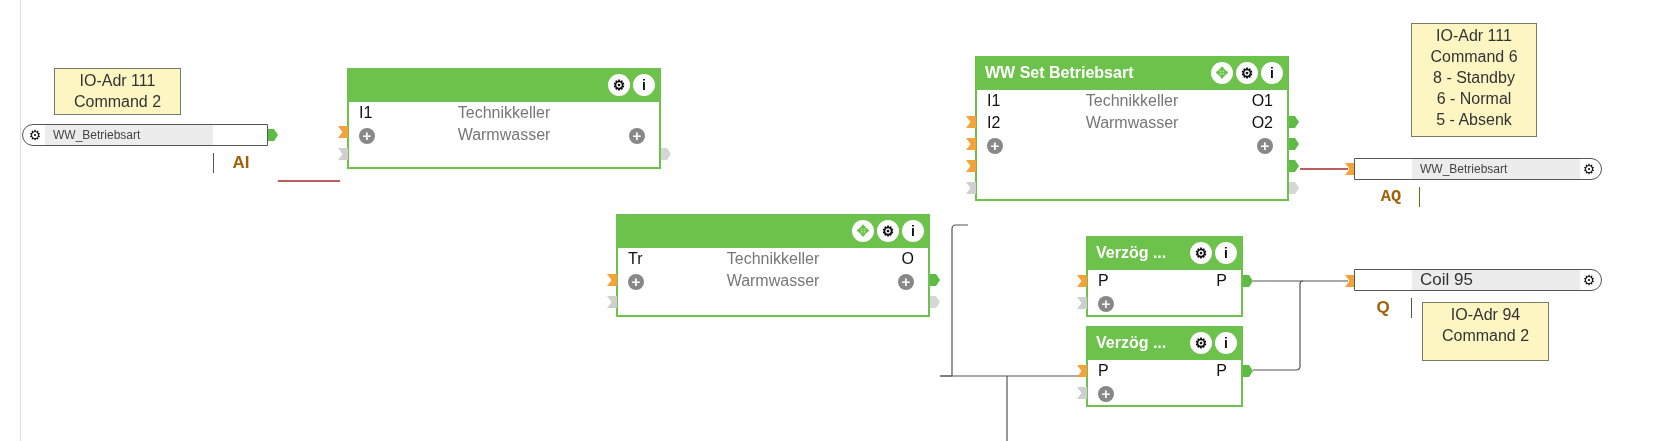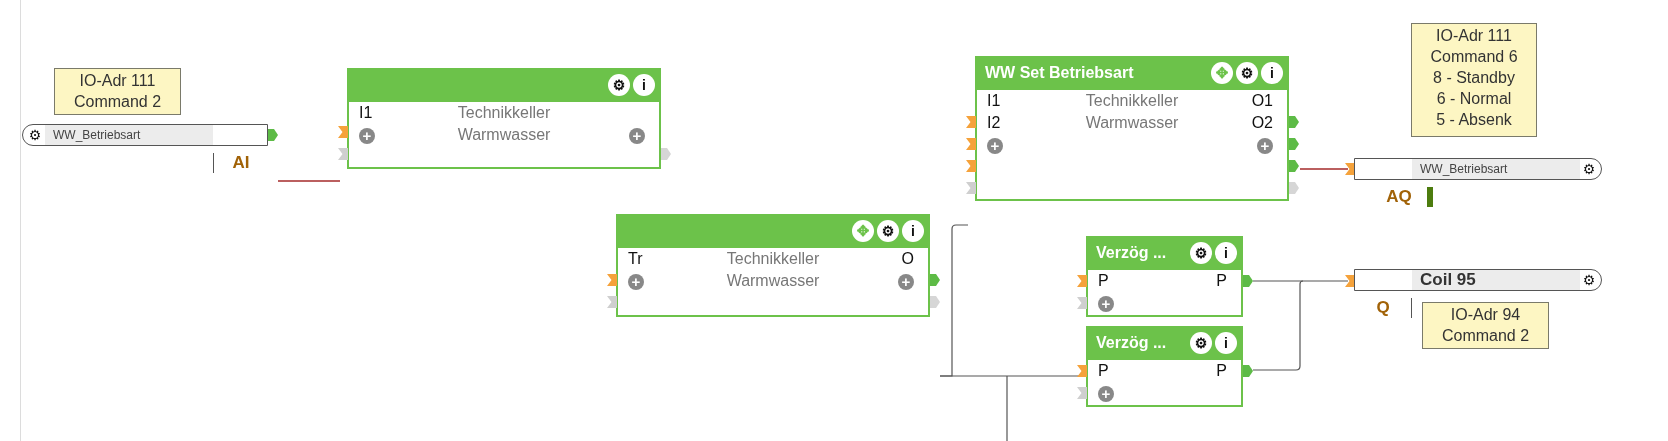--- a/index.html
+++ b/index.html
@@ -19,21 +19,21 @@
   .row .r{position:absolute;right:14px;color:#111;}
   .plus{display:inline-block;width:16px;height:16px;border-radius:50%;background:#888;color:#fff;font-size:15px;line-height:16px;text-align:center;font-weight:bold;vertical-align:middle;}
   .pin-in{position:absolute;width:10px;height:12px;background:#f5a23b;clip-path:polygon(0 0,100% 0,100% 100%,0 100%,45% 50%);}
   .pin-in.grey{background:#cfcfcf;}
   .pin-out{position:absolute;width:10px;height:12px;background:#5dbb46;clip-path:polygon(0 0,60% 0,100% 50%,60% 100%,0 100%);}
   .pin-out.grey{background:#d6d6d6;}
   .io{position:absolute;height:22px;border:1px solid #555;box-sizing:border-box;border-radius:0 12px 12px 0;background:#fff;}
   .io.left{border-radius:12px 0 0 12px;}
   .io .tag{position:absolute;top:0;height:20px;line-height:20px;font-weight:bold;font-size:17px;text-align:center;color:#a16207;background:#fff;margin-top:28px;}
   .io .name{position:absolute;top:0;height:20px;line-height:20px;background:#ececec;color:#444;font-size:12px;padding-left:8px;box-sizing:border-box;}
-  .io .name.big{font-size:17px;font-weight:bold;color:#333;}
+  .io .name.big{font-size:17px;font-weight:normal;color:#333;}
   .io .gear{position:absolute;top:2px;width:16px;height:16px;font-size:14px;line-height:16px;text-align:center;color:#111;}
 </style>
 </head>
 <body>
 
 <div class="vline"></div>
 
 <svg class="wires">
   <path d="M278 181 L340 181" stroke="#a52a2a" stroke-width="1.3" fill="none"></path>
   <path d="M1300 169 L1348 169" stroke="#a52a2a" stroke-width="1.3" fill="none"></path>
@@ -177,28 +177,28 @@
 <div class="note" style="left:1411px;top:23px;width:126px;height:114px;">
   <div>IO-Adr 111</div>
   <div>Command 6</div>
   <div>8 - Standby</div>
   <div>6 - Normal</div>
   <div>5 - Absenk</div>
 </div>
 
 <div class="pin-in" style="left:1345px;top:163px;"></div>
 <div class="io" style="left:1354px;top:158px;width:248px;">
-  <span class="tag" style="left:16px;width:56px;border-right:6px solid #4d7c0f;">AQ</span>
+  <span class="tag" style="left:8px;width:56px;border-right:1px solid #4d7c0f;font-family:Liberation Mono, monospace;">AQ</span>
   <span class="name" style="left:57px;width:168px;">WW_Betriebsart</span>
   <span class="gear" style="left:226px;">⚙</span>
 </div>
 
 <div class="pin-in" style="left:1345px;top:275px;"></div>
 <div class="io" style="left:1354px;top:269px;width:248px;">
   <span class="tag" style="left:0;width:56px;border-right:1px solid #555;">Q</span>
   <span class="name big" style="left:57px;width:168px;">Coil 95</span>
   <span class="gear" style="left:226px;">⚙</span>
 </div>
 
-<div class="note" style="left:1422px;top:302px;width:127px;height:47px;">
+<div class="note" style="left:1422px;top:302px;width:127px;height:59px;">
   <div>IO-Adr 94</div>
   <div>Command 2</div>
 </div>
 
 </body></html>

